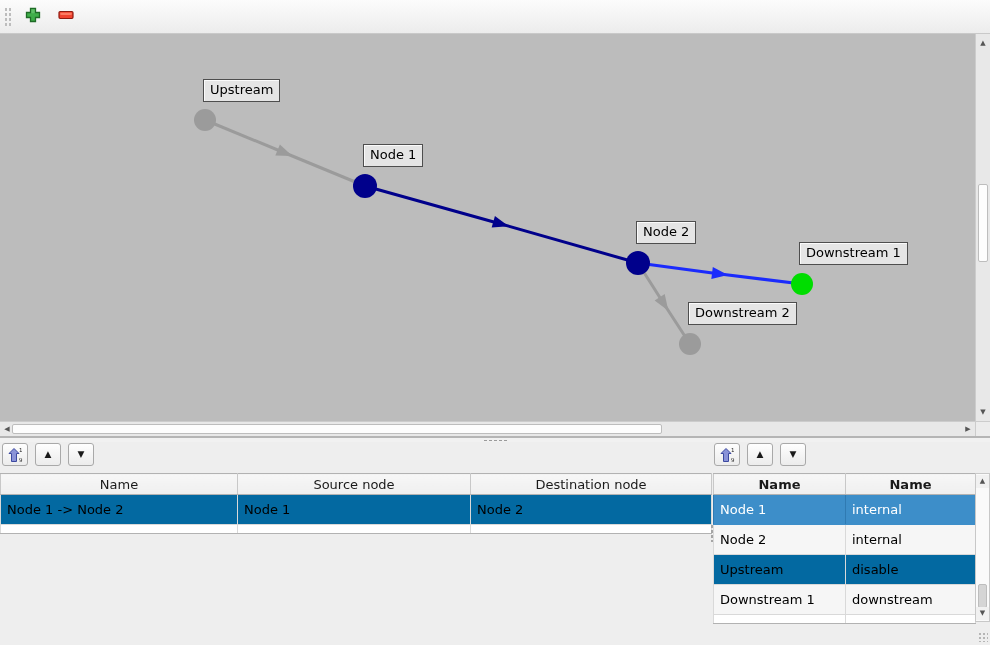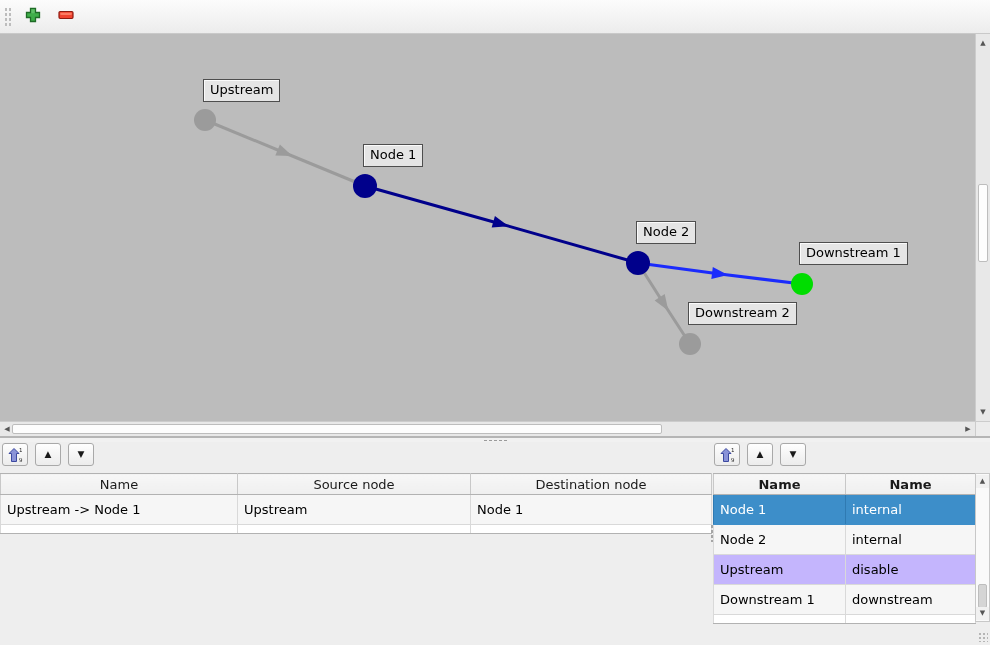--- a/index.html
+++ b/index.html
@@ -68,21 +68,21 @@
   .pane-toolbar{position:absolute;top:443px;display:flex;gap:7px;}
   .pt-left{left:2px;}
   .pt-right{left:714px;}
   .tbtn{
     width:26px;height:23px;border:1px solid #a9a9a9;border-radius:3px;
     background:linear-gradient(#fefefe,#ececec);
     display:flex;align-items:center;justify-content:center;box-sizing:border-box;
   }
   .tbtn .tri{font-size:9px;color:#1a1a1a;line-height:1;}
   
-  table{border-collapse:collapse;table-layout:fixed;background:#c4b5fd;}
+  table{border-collapse:collapse;table-layout:fixed;background:#0369a1;}
   .datatable{position:absolute;top:473px;}
   .tbl-left{left:0;width:711px;}
   .tbl-right{left:713px;width:262px;}
   th{
     height:20px;font-weight:normal;font-size:13px;text-align:center;
     background:linear-gradient(#f7f7f7,#efefef);
     border-top:1px solid #b2b2b2;border-bottom:1px solid #b2b2b2;
     border-left:1px solid #c8c8c8;border-right:1px solid #c8c8c8;
     padding:0;color:#1a1a1a;
   }
@@ -228,24 +228,24 @@
       <col style="width:241px">
     </colgroup>
   <thead>
     <tr>
       <th>Name</th>
       <th>Source node</th>
       <th>Destination node</th>
     </tr>
   </thead>
   <tbody>
-    <tr class="alt">
-      <td>Upstream -&gt; Node 1</td>
-      <td>Upstream</td>
+    <tr>
+      <td>Node 1 -&gt; Node 2</td>
       <td>Node 1</td>
+      <td>Node 2</td>
     </tr>
     <tr class="empty">
         <td></td>
         <td></td>
         <td></td>
       </tr>
   </tbody>
 </table>
 
 <div class="vsplit-dots"></div>

